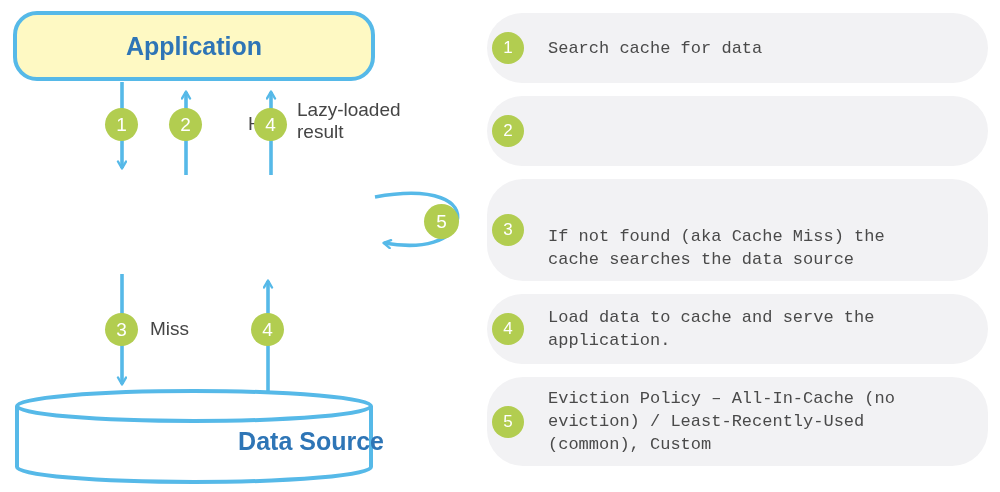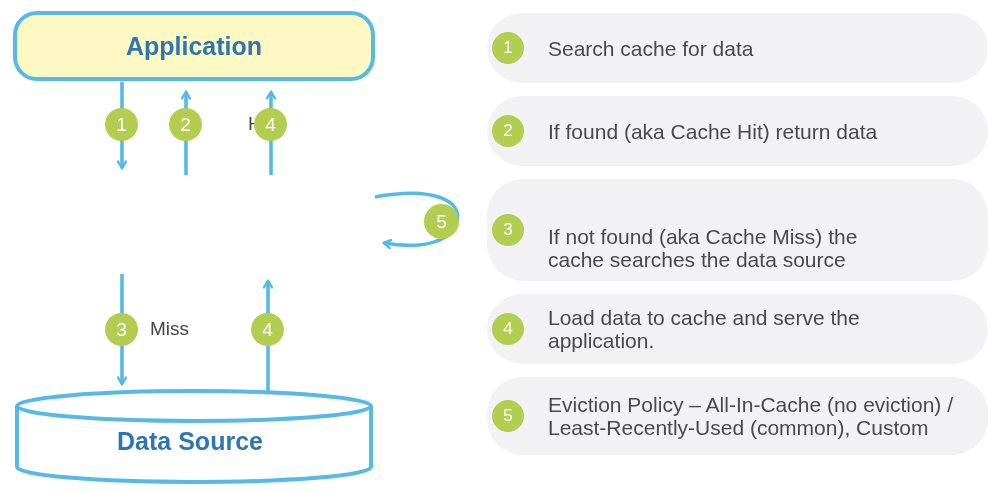--- a/index.html
+++ b/index.html
@@ -18,21 +18,21 @@
   .node{
     position:absolute;background:#fef9c3;border:4px solid var(--blue);
     border-radius:24px;display:flex;align-items:center;justify-content:center;
   }
   .node-label{color:var(--text-blue);font-weight:bold;font-size:25px;}
   .node-application{left:13px;top:11px;width:362px;height:70px;}
   .node-cache{left:13px;top:176px;width:362px;height:97px;}
 
   .cylinder-wrap{position:absolute;left:13px;top:388px;width:362px;height:98px;}
   .cylinder-label{
-    position:absolute;left:9px;top:427px;width:362px;text-align:center;
+    position:absolute;left:22px;top:427px;width:362px;text-align:right;
     color:var(--text-blue);font-weight:bold;font-size:25px;
   }
 
   
   .arrows{position:absolute;left:0;top:0;width:492px;height:492px;pointer-events:none;}
 
   
   .badge{
     position:absolute;width:33px;height:33px;border-radius:50%;
     background:var(--green);color:#fff;display:flex;align-items:center;justify-content:center;
@@ -54,21 +54,21 @@
   .legend{position:absolute;left:487px;top:13px;width:501px;display:flex;flex-direction:column;gap:13px;}
   .legend-row{
     background:var(--row-bg);border-radius:36px;min-height:70px;
     display:flex;align-items:center;padding:10px 22px 10px 5px;
   }
   .legend-row.row-5{min-height:78px;}
   .legend-badge{
     width:32px;height:32px;flex:0 0 32px;border-radius:50%;background:var(--green);
     color:#fff;display:flex;align-items:center;justify-content:center;font-size:17px;
   }
-  .legend-text{margin-left:24px;color:var(--gray-text);font-size:21px;line-height:23px;}
+  .legend-text{margin-left:24px;color:var(--gray-text);font-size:17px;line-height:23px;font-family:Liberation Mono, monospace;}
   .legend-row.row-3 .legend-text{max-width:352px;margin-top:36px;}
   .legend-row.row-5 .legend-text{max-width:430px;}
 </style>
 </head>
 <body>
 
 <div class="stage">
 
   <svg class="arrows" viewBox="0 0 492 492">
     <defs>
@@ -98,30 +98,30 @@
   <div class="cylinder-label">Data Source</div>
 
   <div class="badge badge-1">1</div>
   <div class="badge badge-2">2</div>
   <div class="badge badge-4top">4</div>
   <div class="badge badge-3">3</div>
   <div class="badge badge-4bot">4</div>
   <div class="badge badge-5">5</div>
 
   <div class="edge-label label-hit">Hit</div>
+  <div class="edge-label label-lazy">Lazy-loaded result</div>
   <div class="edge-label label-miss">Miss</div>
 
   <div class="legend">
     <div class="legend-row row-1">
       <div class="legend-badge">1</div>
       <div class="legend-text">Search cache for data</div>
     </div>
     <div class="legend-row row-2">
       <div class="legend-badge">2</div>
-      <div class="legend-text">If found (aka Cache Hit) return data</div>
     </div>
     <div class="legend-row row-3">
       <div class="legend-badge">3</div>
       <div class="legend-text">If not found (aka Cache Miss) the cache searches the data source</div>
     </div>
     <div class="legend-row row-4">
       <div class="legend-badge">4</div>
       <div class="legend-text">Load data to cache and serve the application.</div>
     </div>
     <div class="legend-row row-5">

